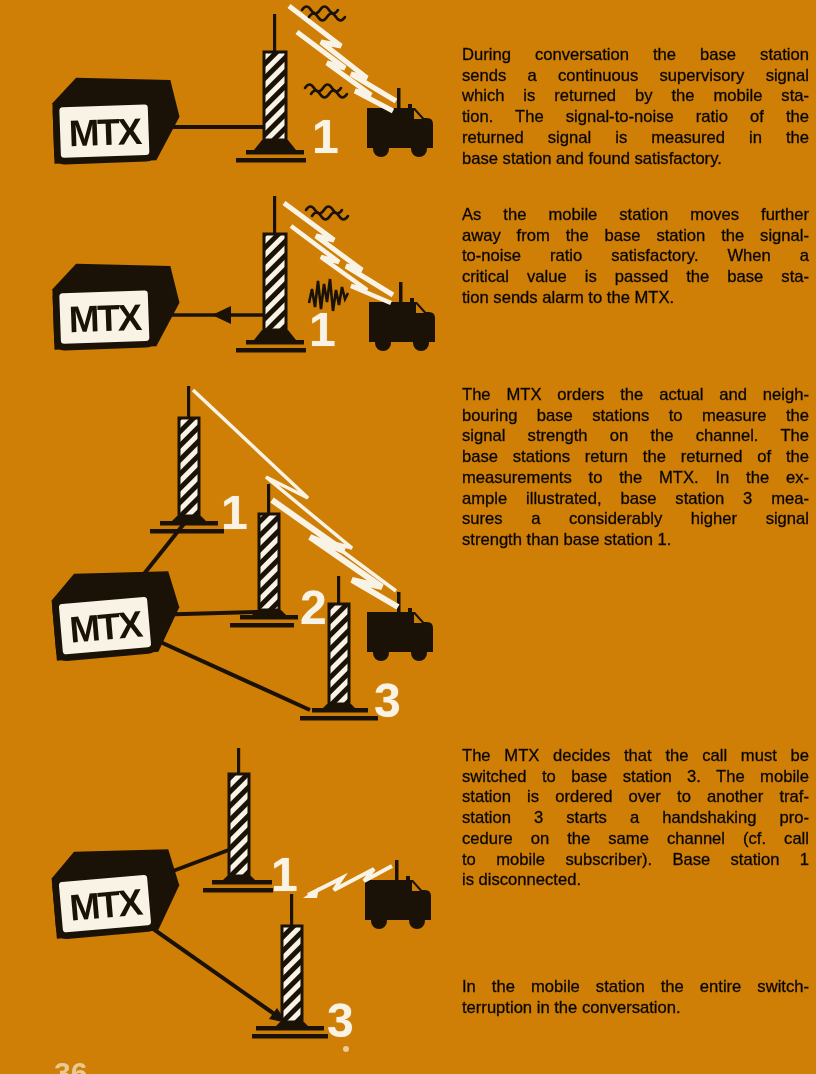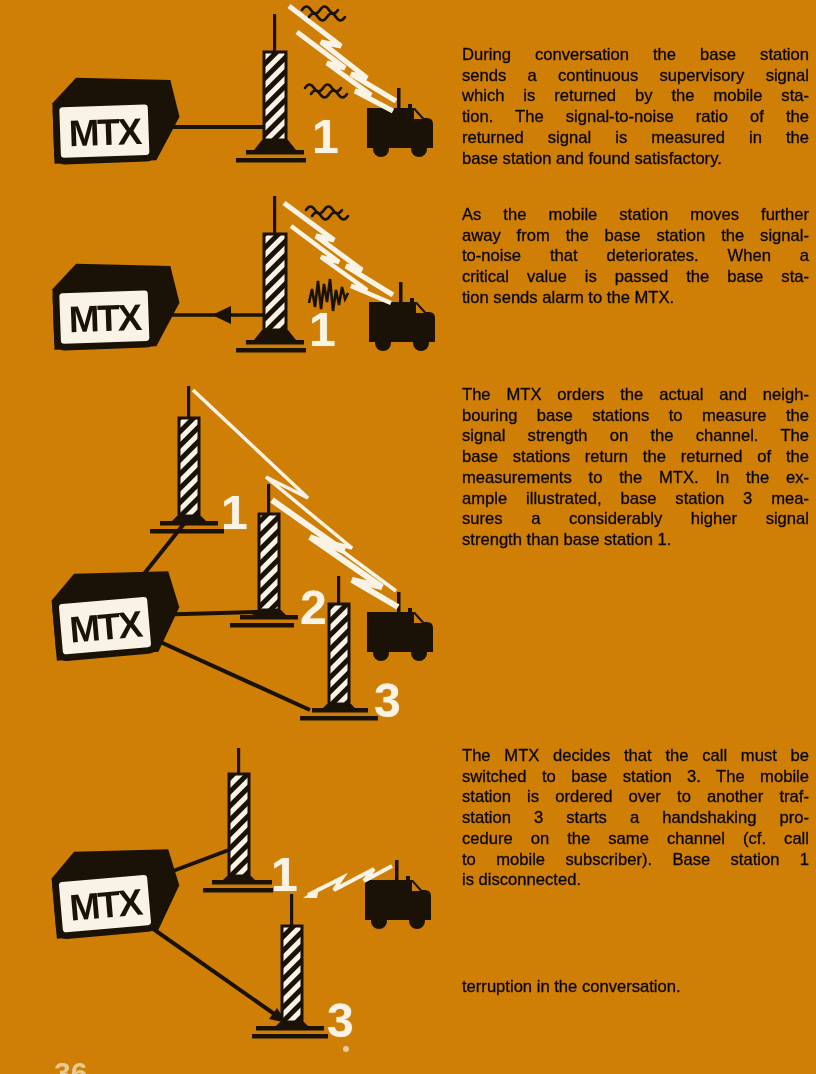--- a/index.html
+++ b/index.html
@@ -162,21 +162,21 @@
       <div class="cap-line">During conversation the base station</div>
       <div class="cap-line">sends a continuous supervisory signal</div>
       <div class="cap-line">which is returned by the mobile sta-</div>
       <div class="cap-line">tion. The signal-to-noise ratio of the</div>
       <div class="cap-line">returned signal is measured in the</div>
       <div class="cap-line">base station and found satisfactory.</div>
     </div>
   <div class="caption" style="top:205px">
       <div class="cap-line">As the mobile station moves further</div>
       <div class="cap-line">away from the base station the signal-</div>
-      <div class="cap-line">to-noise that deteriorates. When a</div>
+      <div class="cap-line">to-noise ratio satisfactory. When a</div>
       <div class="cap-line">critical value is passed the base sta-</div>
       <div class="cap-line">tion sends alarm to the MTX.</div>
     </div>
   <div class="caption" style="top:385px">
       <div class="cap-line">The MTX orders the actual and neigh-</div>
       <div class="cap-line">bouring base stations to measure the</div>
       <div class="cap-line">signal strength on the channel. The</div>
       <div class="cap-line">base stations return the returned of the</div>
       <div class="cap-line">measurements to the MTX. In the ex-</div>
       <div class="cap-line">ample illustrated, base station 3 mea-</div>
@@ -186,17 +186,18 @@
   <div class="caption" style="top:746px">
       <div class="cap-line">The MTX decides that the call must be</div>
       <div class="cap-line">switched to base station 3. The mobile</div>
       <div class="cap-line">station is ordered over to another traf-</div>
       <div class="cap-line">station 3 starts a handshaking pro-</div>
       <div class="cap-line">cedure on the same channel (cf. call</div>
       <div class="cap-line">to mobile subscriber). Base station 1</div>
       <div class="cap-line">is disconnected.</div>
     </div>
   <div class="caption" style="top:977px">
+      <div class="cap-line">In the mobile station the entire switch-</div>
       <div class="cap-line">terruption in the conversation.</div>
     </div>
 
   <div class="pagenum">36</div>
 </div>
 
 </body></html>

